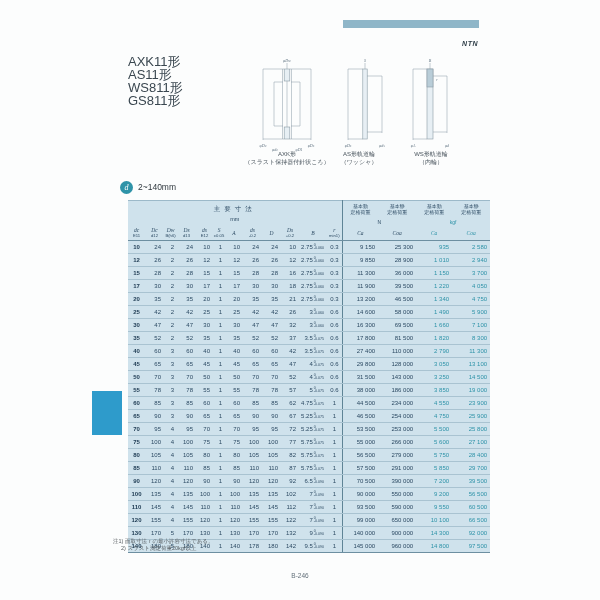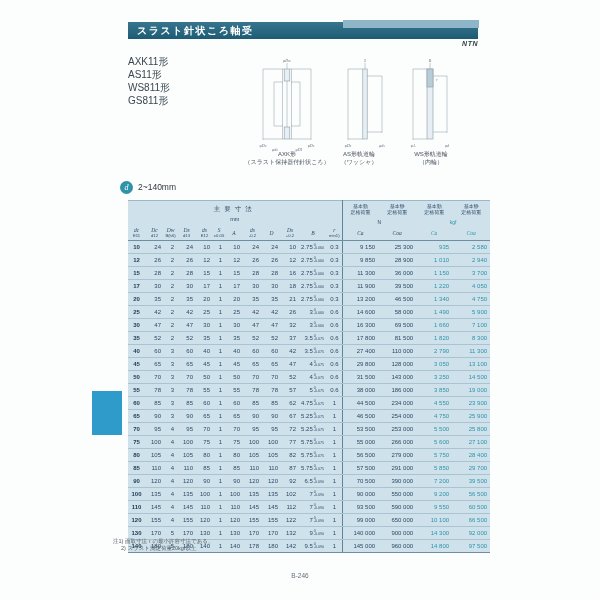--- a/index.html
+++ b/index.html
@@ -9,21 +9,21 @@
   
   .titlebar { position:absolute; left:128px; top:22px; width:350px; height:17px;
               background:linear-gradient(180deg,#37768e,#1e5a74); }
   .titlebar .title { color:#fff; font-size:10px; font-weight:bold; line-height:17px;
               padding-left:9px; letter-spacing:1.5px; }
   .accent { position:absolute; left:343px; top:20px; width:136px; height:8px; background:#8fb6c8; }
   .brand { position:absolute; left:428px; top:40px; width:50px; text-align:right;
            font-size:7px; font-weight:bold; font-style:italic; color:#2e3d47; letter-spacing:.5px; }
 
   
-  .models { position:absolute; left:128px; top:55px; font-size:10px; color:#3a4750; line-height:13px; }
+  .models { position:absolute; left:128px; top:55px; font-size:13px; color:#3a4750; line-height:13px; }
 
   
   svg.diagrams { position:absolute; left:225px; top:56px; }
   .caption { position:absolute; text-align:center; font-size:6px; color:#49545d; line-height:8px; }
   #cap0 { left:212px; top:150px; width:150px; }
   #cap1 { left:318px; top:150px; width:82px; }
   #cap2 { left:390px; top:150px; width:82px; }
 
   
   .range { position:absolute; left:120px; top:180px; height:14px; display:flex; align-items:center; gap:5px; }
@@ -67,23 +67,20 @@
   .dline { stroke:#8a9ba6; stroke-width:.5; fill:none; }
   .dfill { fill:#e7eff4; stroke:#8a9ba6; stroke-width:.6; }
   .drace { fill:#b9cdd8; stroke:#8a9ba6; stroke-width:.6; }
   .dtext { font-size:4px; font-style:italic; fill:#5f7281; font-family:"Liberation Serif",serif; text-anchor:middle; }
 </style>
 </head>
 <body>
 
 <div id="page">
 
-  <div class="titlebar">
-    <div class="title">スラスト針状ころ軸受</div>
-  </div>
   <div class="accent"></div>
   <div class="brand">NTN</div>
 
   <div class="models">
     <div>AXK11形</div>
     <div>AS11形</div>
     <div>WS811形</div>
     <div>GS811形</div>
   </div>
 

